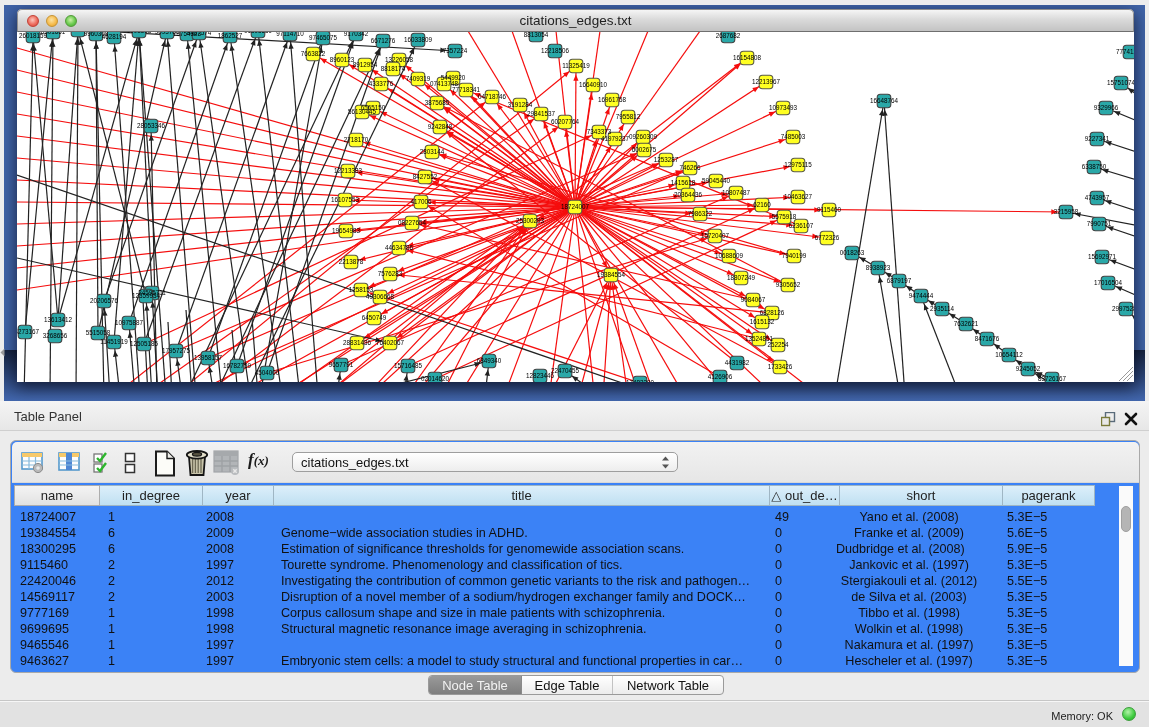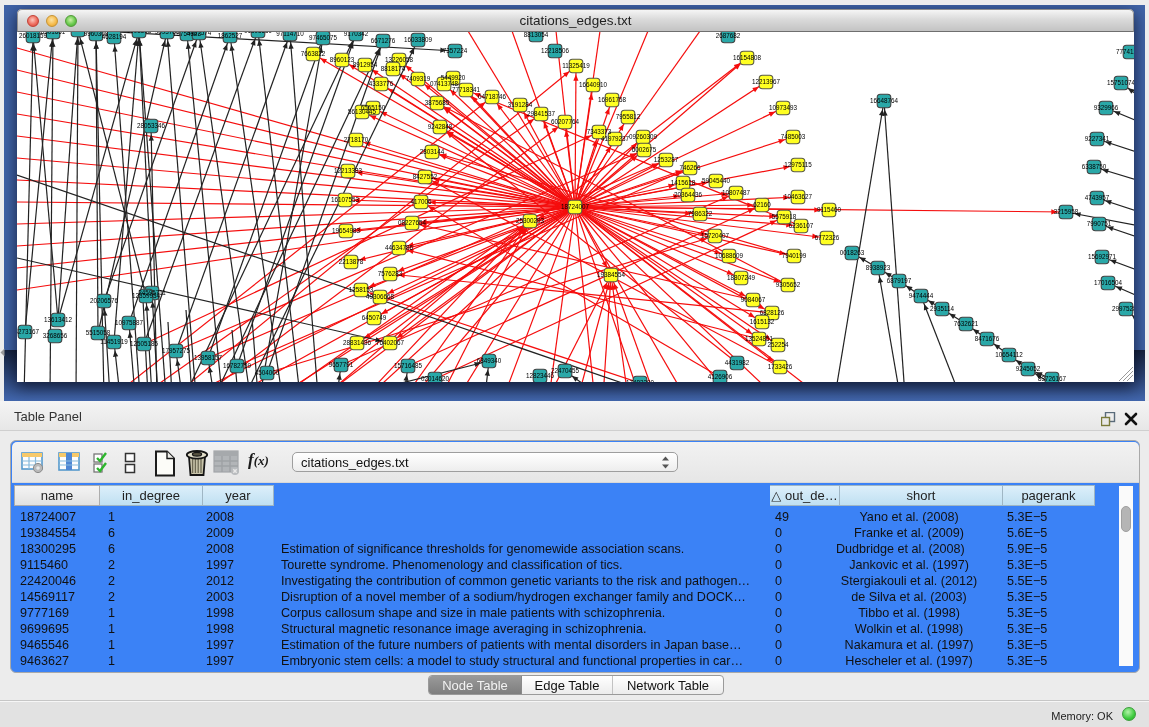--- a/index.html
+++ b/index.html
@@ -796,36 +796,38 @@
             <path d="M4.5 12.5 L8 8.5 H1 Z" fill="#555"></path>
           </svg>
 </div>
       </div>
     </div>
 </div>
 <div id="thead">
     <div class="hcg" style="left:14px;width:86px">name</div>
 <div class="hc" style="left:100px;width:103px">in_degree</div>
 <div class="hc" style="left:203px;width:71px">year</div>
+<div class="hc" style="left:274px;width:496px">title</div>
 <div class="hc" style="left:770px;width:70px">△ out_de…</div>
 <div class="hc" style="left:840px;width:163px">short</div>
 <div class="hc" style="left:1003px;width:92px">pagerank</div>
   </div>
 <div class="trow" style="top:510px">
     <span style="left:20px">18724007</span>
     <span style="left:108px">1</span>
     <span style="left:206px">2008</span>
     <span style="left:775px">49</span>
     <span style="left:836px;width:146px;text-align:center">Yano et al. (2008)</span>
     <span style="left:1007px">5.3E−5</span>
   </div>
 <div class="trow" style="top:526px">
     <span style="left:20px">19384554</span>
     <span style="left:108px">6</span>
     <span style="left:206px">2009</span>
+    <span style="left:281px">Genome−wide association studies in ADHD.</span>
     <span style="left:775px">0</span>
     <span style="left:836px;width:146px;text-align:center">Franke et al. (2009)</span>
     <span style="left:1007px">5.6E−5</span>
   </div>
 <div class="trow" style="top:542px">
     <span style="left:20px">18300295</span>
     <span style="left:108px">6</span>
     <span style="left:206px">2008</span>
     <span style="left:281px">Estimation of significance thresholds for genomewide association scans.</span>
     <span style="left:775px">0</span>
@@ -874,21 +876,20 @@
     <span style="left:206px">1998</span>
     <span style="left:281px">Structural magnetic resonance image averaging in schizophrenia.</span>
     <span style="left:775px">0</span>
     <span style="left:836px;width:146px;text-align:center">Wolkin et al. (1998)</span>
     <span style="left:1007px">5.3E−5</span>
   </div>
 <div class="trow" style="top:638px">
     <span style="left:20px">9465546</span>
     <span style="left:108px">1</span>
     <span style="left:206px">1997</span>
-    <span style="left:281px">Estimation of the future numbers of patients with mental disorders in Japan base…</span>
     <span style="left:775px">0</span>
     <span style="left:836px;width:146px;text-align:center">Nakamura et al. (1997)</span>
     <span style="left:1007px">5.3E−5</span>
   </div>
 <div class="trow" style="top:654px">
     <span style="left:20px">9463627</span>
     <span style="left:108px">1</span>
     <span style="left:206px">1997</span>
     <span style="left:281px">Embryonic stem cells: a model to study structural and functional properties in car…</span>
     <span style="left:775px">0</span>

